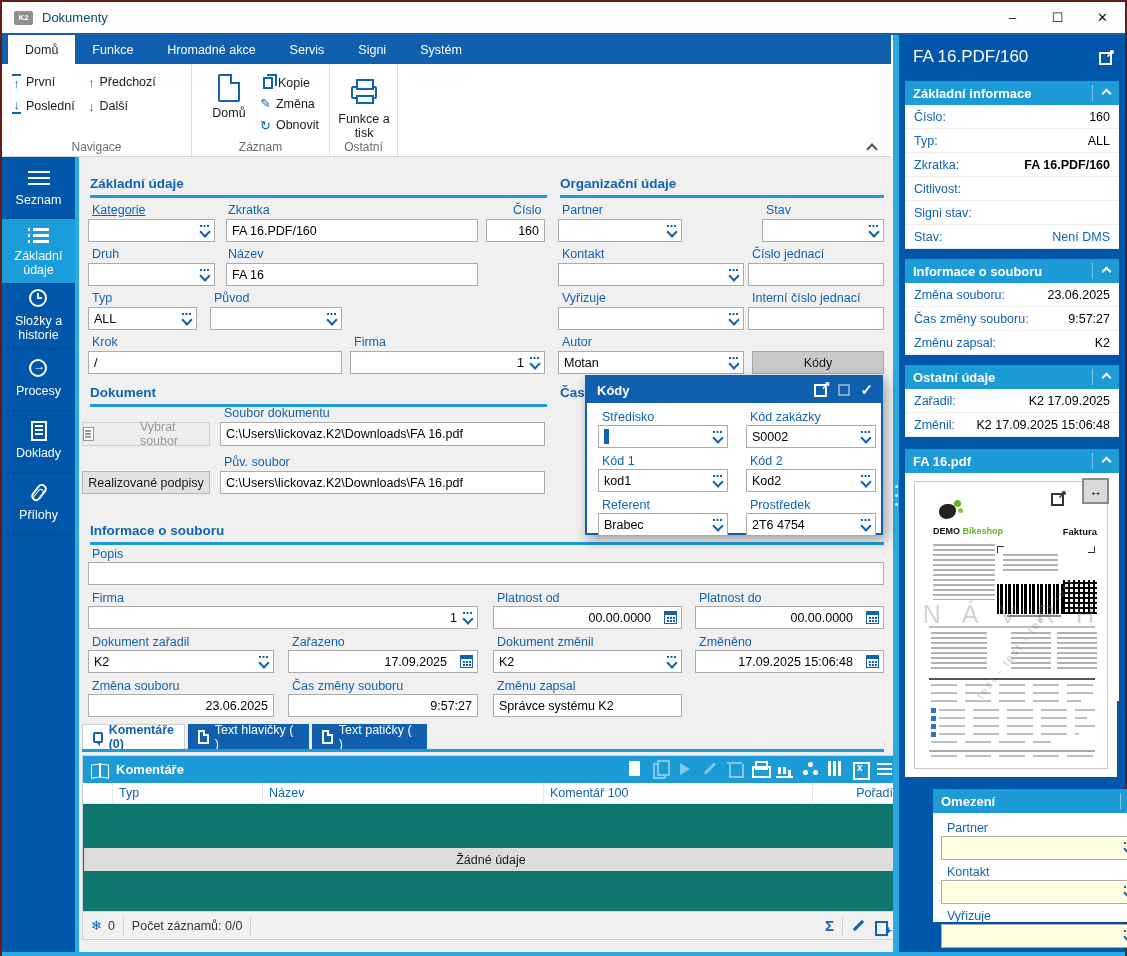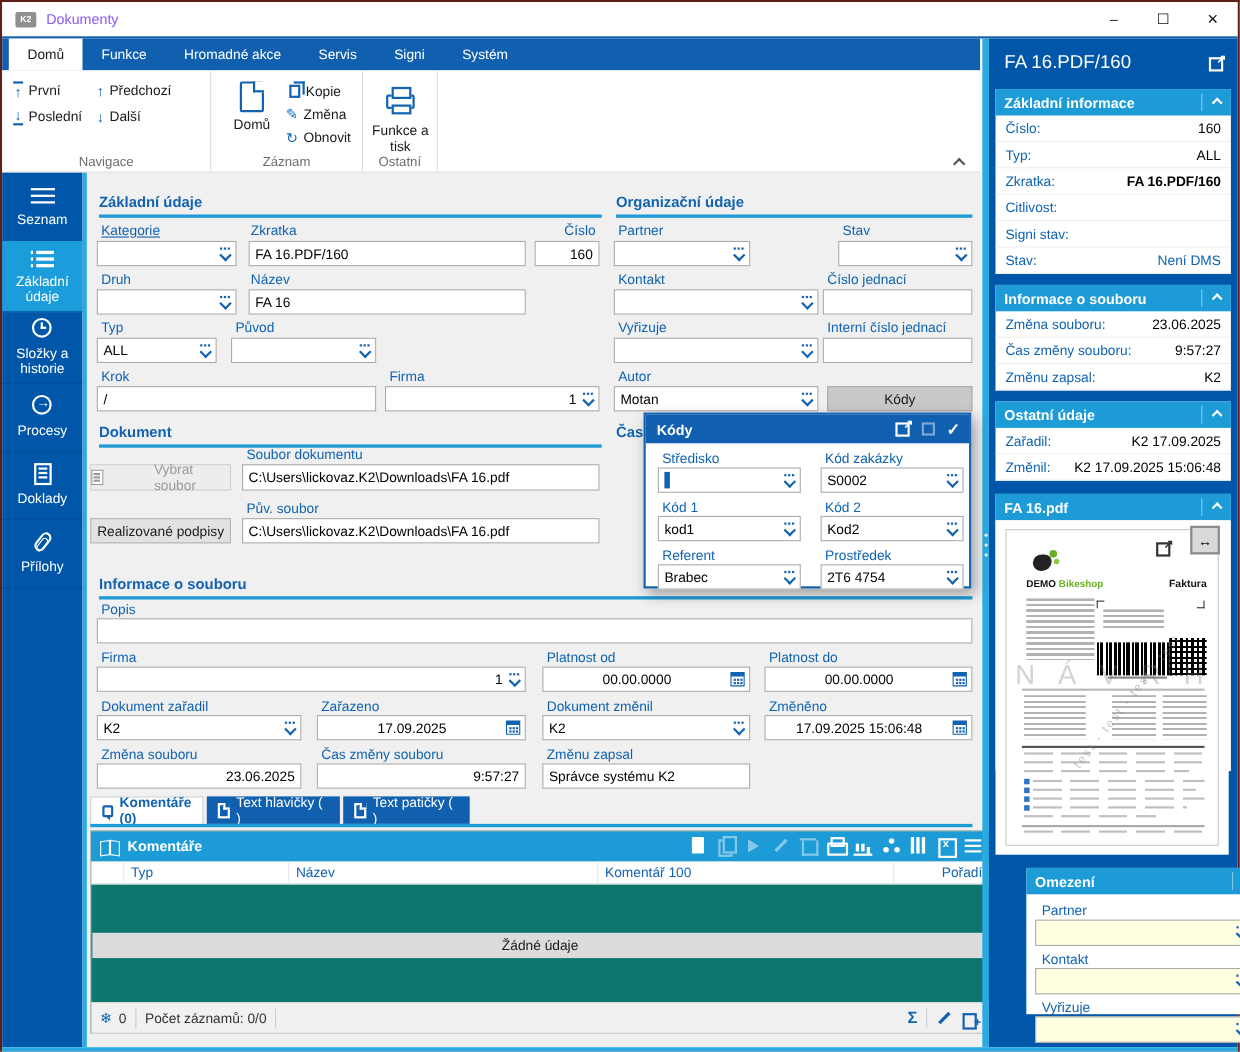--- a/index.html
+++ b/index.html
@@ -6,21 +6,21 @@
   html,body { width:1127px; height:956px; overflow:hidden;
     font-family:"Liberation Sans", sans-serif; background:#5e1f1b; }
   #win { position:absolute; left:0; top:0; width:1127px; height:956px;
     border-left:2px solid #5e1f1b; border-right:2px solid #5e1f1b; border-top:2px solid #5e1f1b; background:#fff; }
 
   
   #titlebar { position:absolute; left:0; top:0; width:1123px; height:31px; background:#fff;
     display:flex; align-items:center; padding-left:12px; }
   .k2logo { width:19px; height:14px; background:#8f8f8f; border-radius:2px; color:#fff;
     font-size:8px; font-weight:bold; display:flex; align-items:center; justify-content:center; }
-  #titlebar .wtitle { margin-left:9px; font-size:13px; color:#8b5cf6; }
+  #titlebar .wtitle { margin-left:9px; font-size:13px; color:#0c4a6e; }
   .wbtns { position:absolute; right:0; top:0; height:31px; display:flex; }
   .wbtn { width:45px; height:31px; display:flex; align-items:center; justify-content:center;
     font-size:13px; color:#111; }
   
   #topstrip { position:absolute; left:0; top:31px; width:1123px; height:2px; background:#1160AF; }
 
   
   #tabsbar { position:absolute; left:0; top:33px; width:889px; height:29px; background:#1160AF;
     display:flex; align-items:stretch; padding-left:6px; }
   .rtab { padding:0 17px; color:#fff; font-size:12.5px; display:flex; align-items:center; }
@@ -89,21 +89,21 @@
   .cmb { position:absolute; right:3px; top:50%; margin-top:-6px; width:13px; height:12px; }
   .cmb::before { content:""; position:absolute; top:0; left:2px; width:2px; height:2px; background:#1163B1;
     box-shadow:3.5px 0 #1163B1, 7px 0 #1163B1; }
   .cmb::after { content:""; position:absolute; top:3px; left:2.5px; width:6px; height:6px;
     border-right:2px solid #1163B1; border-bottom:2px solid #1163B1; transform:rotate(45deg); }
   .fld.combo { padding-right:20px; }
   .cal { position:absolute; right:4px; top:50%; margin-top:-7px; width:13px; height:13px;
     border:1px solid #1163B1; border-top:4px solid #1163B1; background:#fff; }
   .cal::after { content:""; position:absolute; left:2px; top:2px; width:2px; height:2px; background:#1163B1;
     box-shadow:3px 0 #1163B1, 6px 0 #1163B1, 0 3px #1163B1, 3px 3px #1163B1, 6px 3px #1163B1; }
-  .fld.withcal { padding-right:22px;justify-content:center; }
+  .fld.withcal { padding-right:30px; }
   .gbtn { position:absolute; height:23px; background:#c9c9c9; border:1px solid #a9a9a9; color:#1a1a1a;
     font-size:12.5px; display:flex; align-items:center; justify-content:center; }
   .gbtn.light { background:#e2e2e2; border:1px solid #b5b5b5; }
   .gbtn.disabled { background:#ededed; border:1px solid #cfcfcf; color:#9a9a9a;gap:40px; }
   .docsm { width:12px; height:14px; border:1.5px solid #9a9a9a; margin-right:6px; position:relative; background:#fff; }
   .docsm::before { content:""; position:absolute; left:1px; top:2px; width:6px; height:1.5px; background:#9a9a9a;
     box-shadow:0 3px 0 #9a9a9a, 0 6px 0 #9a9a9a; }
   .caret-sel { width:5px; height:15px; background:#1163B1; margin-right:2px; }
 
   

